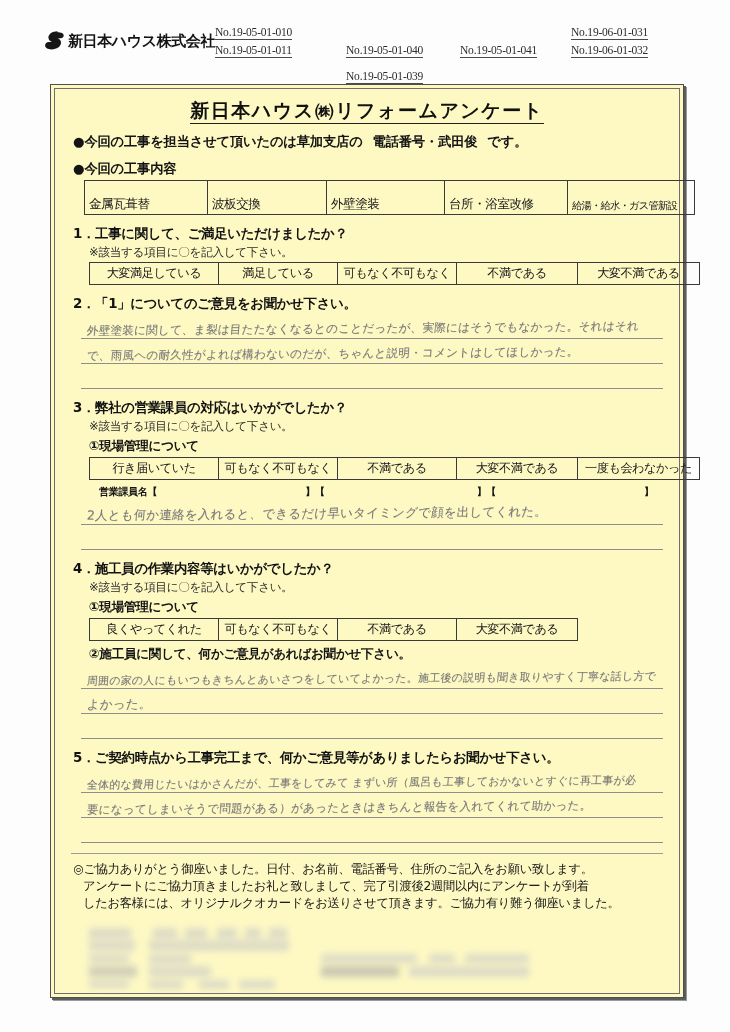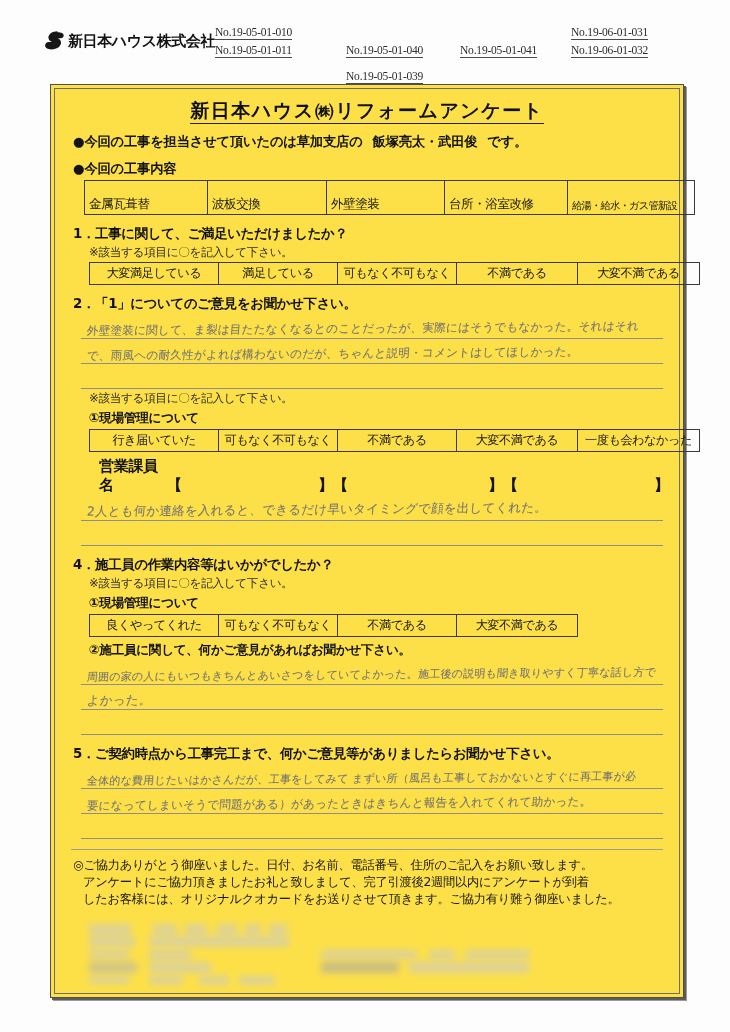--- a/index.html
+++ b/index.html
@@ -72,21 +72,21 @@
 
   
   .frame {
     position: absolute;
     left: 50px;
     top: 84px;
     width: 634px;
     height: 914px;
     border: 1px solid #4f4f4f;
     box-shadow: 2px 2px 0 0 #5c5c5c, 3px 3px 0 0 #9a9a9a;
-    background: #fde047;
+    background: #fef9c3;
     box-sizing: border-box;
   }
   .frame-inner {
     position: absolute;
     inset: 3px;
     border: 1px solid #6e6e6e;
     box-sizing: border-box;
   }
 
   .content {
@@ -182,24 +182,24 @@
     font-weight: 700;
     color: #141414;
     margin: 4px 0 1px 24px;
     letter-spacing: -0.3px;
     white-space: nowrap;
   }
 
   
   .name-row {
     display: flex;
-    align-items: flex-end;
+    align-items: center;
     margin: 5px 0 0 34px;
     font-family: "DejaVu Sans", sans-serif;
-    font-size: 15px;
+    font-size: 10px;
     font-weight: 700;
     color: #141414;
     letter-spacing: -0.3px;
   }
   .name-row .brk {
     display: inline-block;
     font-weight: 700;
   }
   .name-row .gap1 { width: 148px; }
   .name-row .gap2 { width: 152px; }
@@ -293,21 +293,21 @@
 <div class="frame">
   <div class="frame-inner"></div>
 
   <div class="content">
 
     <div class="doc-title">
       <span>新日本ハウス㈱リフォームアンケート</span>
     </div>
 
     <div class="bullet-line">
-      <span>●今回の工事を担当させて頂いたのは草加支店の</span><span class="staff-names">飯塚亮太・武田俊</span><span>です。</span>
+      <span>●今回の工事を担当させて頂いたのは草加支店の</span><span class="staff-names">電話番号・武田俊</span><span>です。</span>
     </div>
 
     <div class="bullet-line" style="margin-bottom:1px;">●今回の工事内容</div>
 
     <table class="opt-table work" style="width:585px; margin-left:19px;">
       <tbody>
           <tr>
         <td style="width:118px;">金属瓦葺替</td>
         <td style="width:114px;">波板交換</td>
         <td style="width:113px;">外壁塗装</td>
@@ -338,20 +338,21 @@
         <span class="hw small">外壁塗装に関して、ま裂は目たたなくなるとのことだったが、実際にはそうでもなかった。それはそれ</span>
       </div>
       <div class="ruled">
         <span class="hw small">で、雨風への耐久性がよれば構わないのだが、ちゃんと説明・コメントはしてほしかった。</span>
       </div>
       <div class="ruled">
         <span class="hw small"></span>
       </div>
     </div>
 
+    <div class="q-head">3．弊社の営業課員の対応はいかがでしたか？</div>
     <div class="q-note">※該当する項目に〇を記入して下さい。</div>
     <div class="q-sub">①現場管理について</div>
 
     <table class="opt-table" style="width:585px;">
       <tbody>
           <tr>
         <td style="width:124px;">行き届いていた</td>
         <td style="width:114px;">可もなく不可もなく</td>
         <td style="width:114px;">不満である</td>
         <td style="width:116px;">大変不満である</td>

